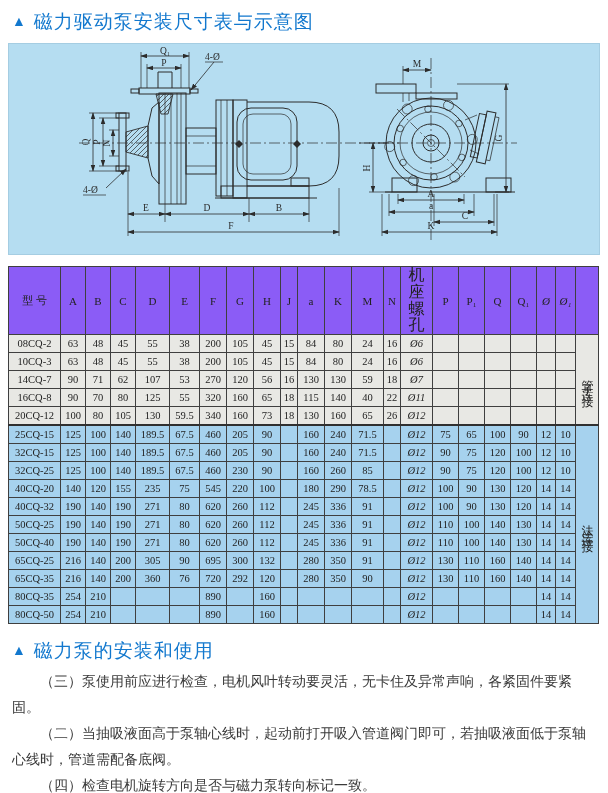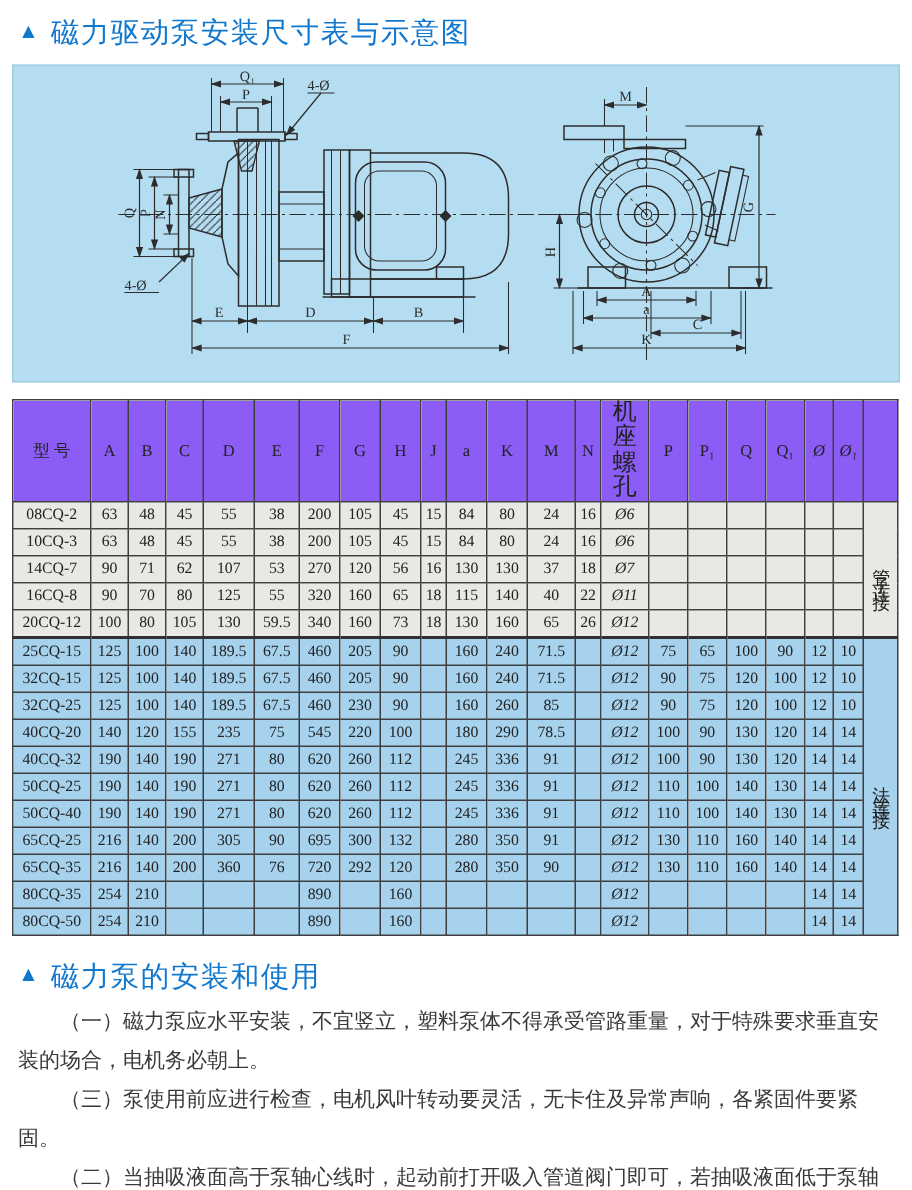--- a/index.html
+++ b/index.html
@@ -290,21 +290,21 @@
         <td>71</td>
         <td>62</td>
         <td>107</td>
         <td>53</td>
         <td>270</td>
         <td>120</td>
         <td>56</td>
         <td>16</td>
         <td>130</td>
         <td>130</td>
-        <td>37</td>
+        <td>59</td>
         <td>18</td>
         <td class="phi">Ø7</td>
         <td></td>
         <td></td>
         <td></td>
         <td></td>
         <td></td>
         <td></td>
       </tr>
       <tr class="pipe">
@@ -609,17 +609,16 @@
       </tr>
     </tbody>
 </table>
 
 <div class="sec-title" style="padding-top:14px;">
   <span class="tri">▲</span>
   <span class="ttl">磁力泵的安装和使用</span>
 </div>
 
 <div class="notes" id="notes">
-    <p>（一）磁力泵应水平安装，不宜竖立，塑料泵体不得承受管路重量，对于特殊要求垂直安装的场合，电机务必朝上。</p>
     <p>（三）泵使用前应进行检查，电机风叶转动要灵活，无卡住及异常声响，各紧固件要紧固。</p>
     <p>（二）当抽吸液面高于泵轴心线时，起动前打开吸入管道阀门即可，若抽吸液面低于泵轴心线时，管道需配备底阀。</p>
     <p>（四）检查电机旋转方向是否与磁力泵转向标记一致。</p>
   </div>
 
 </body></html>

